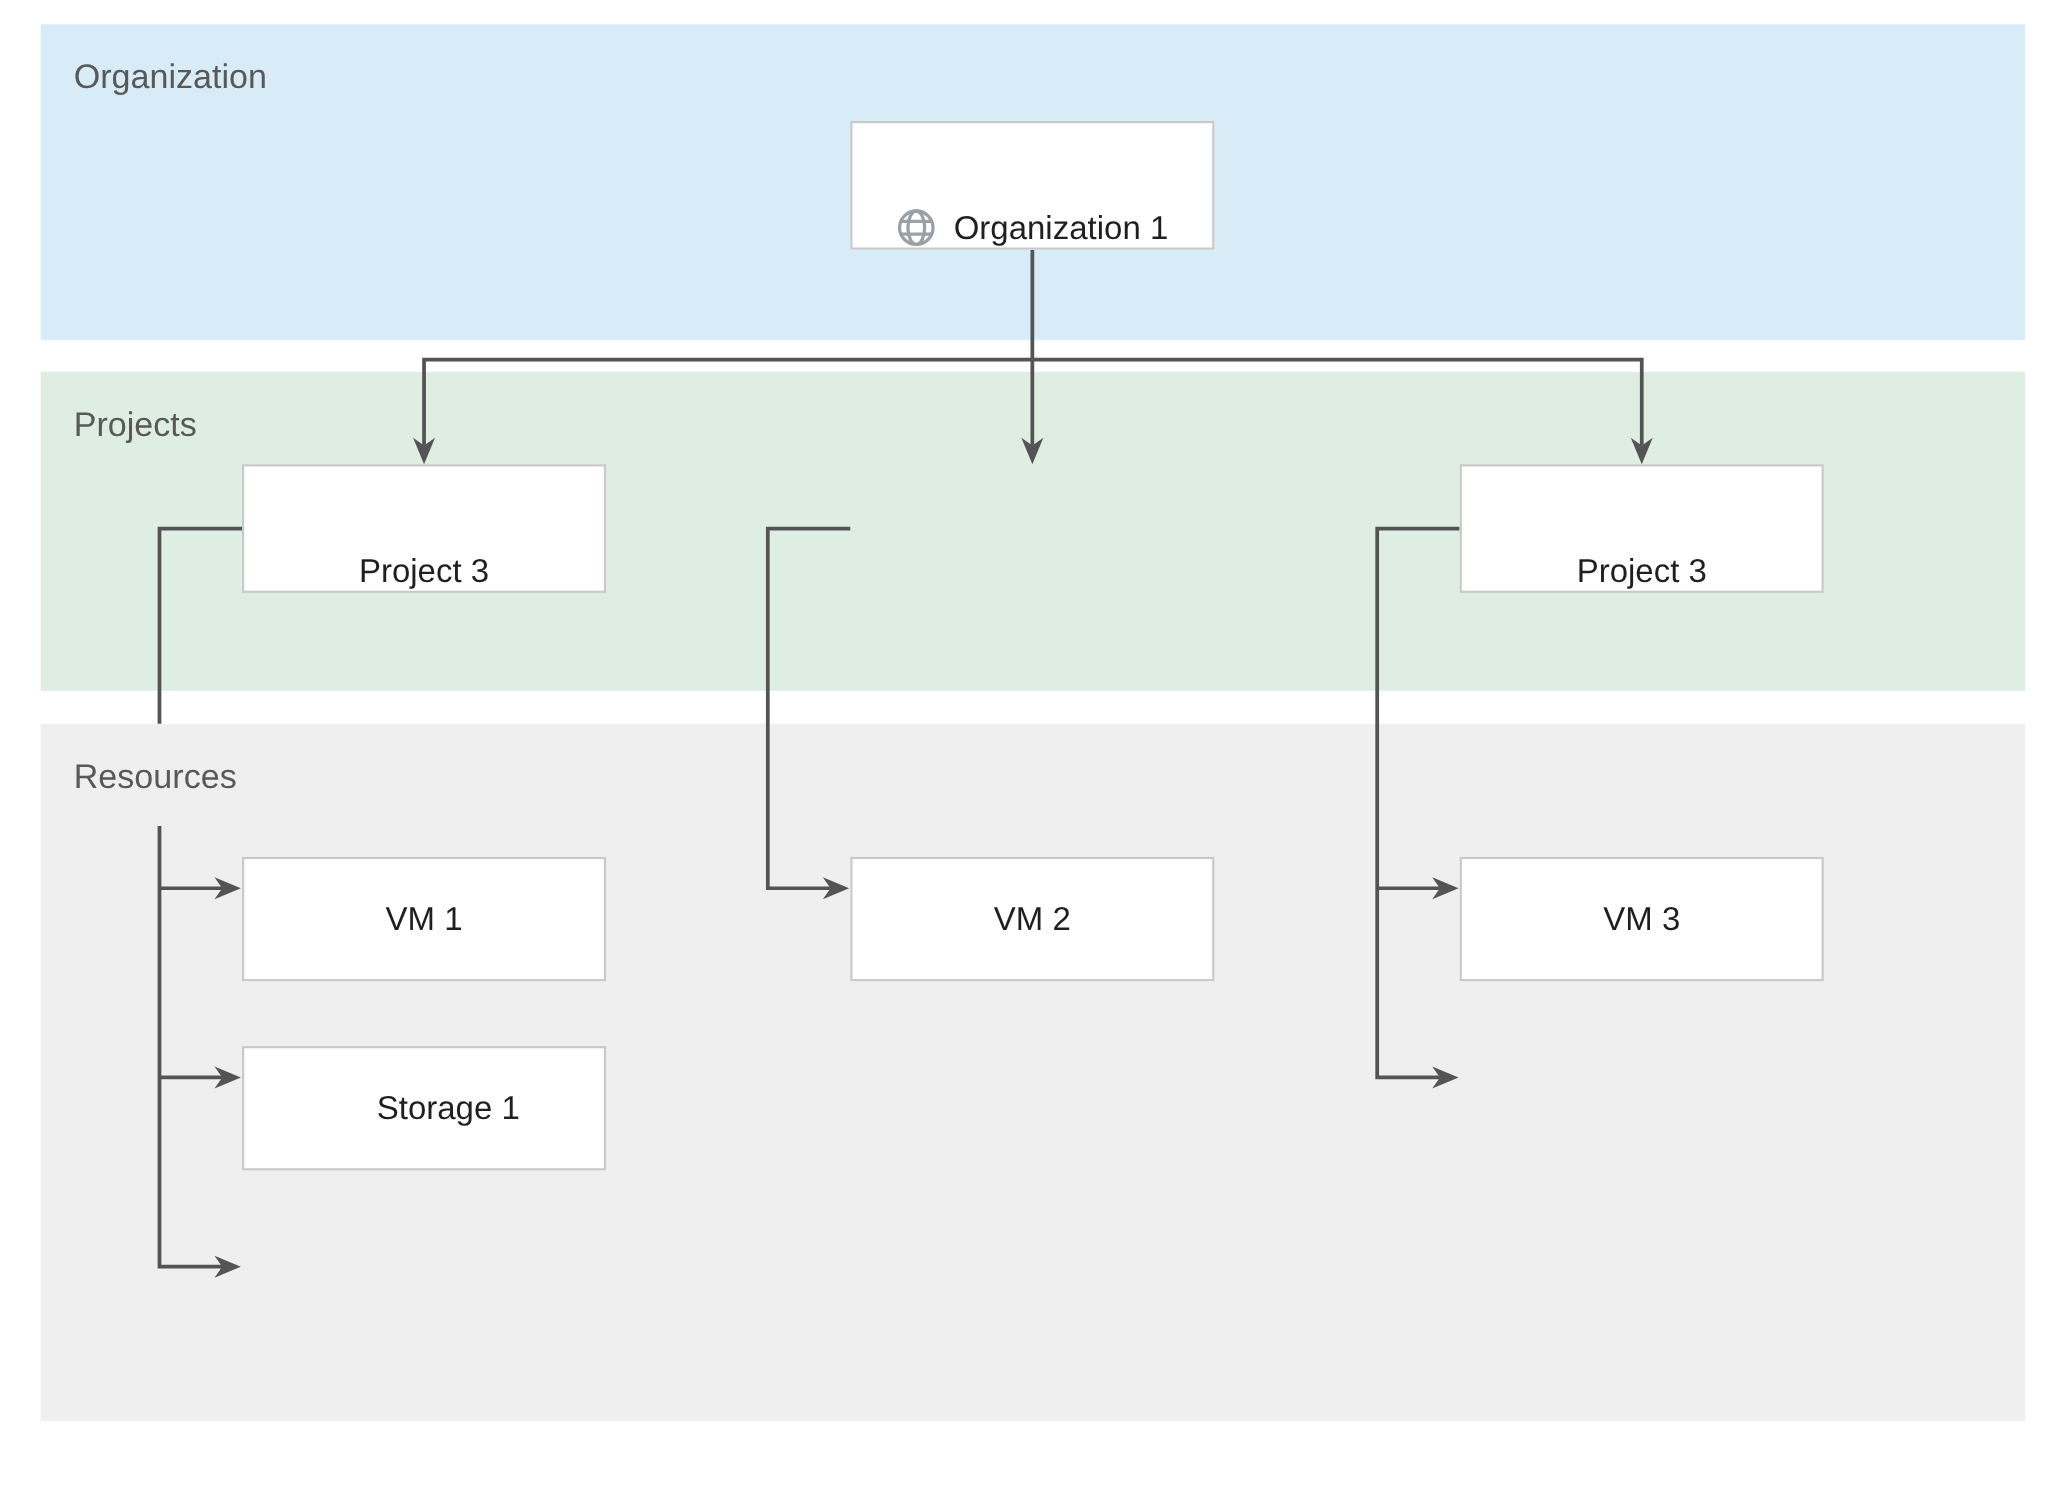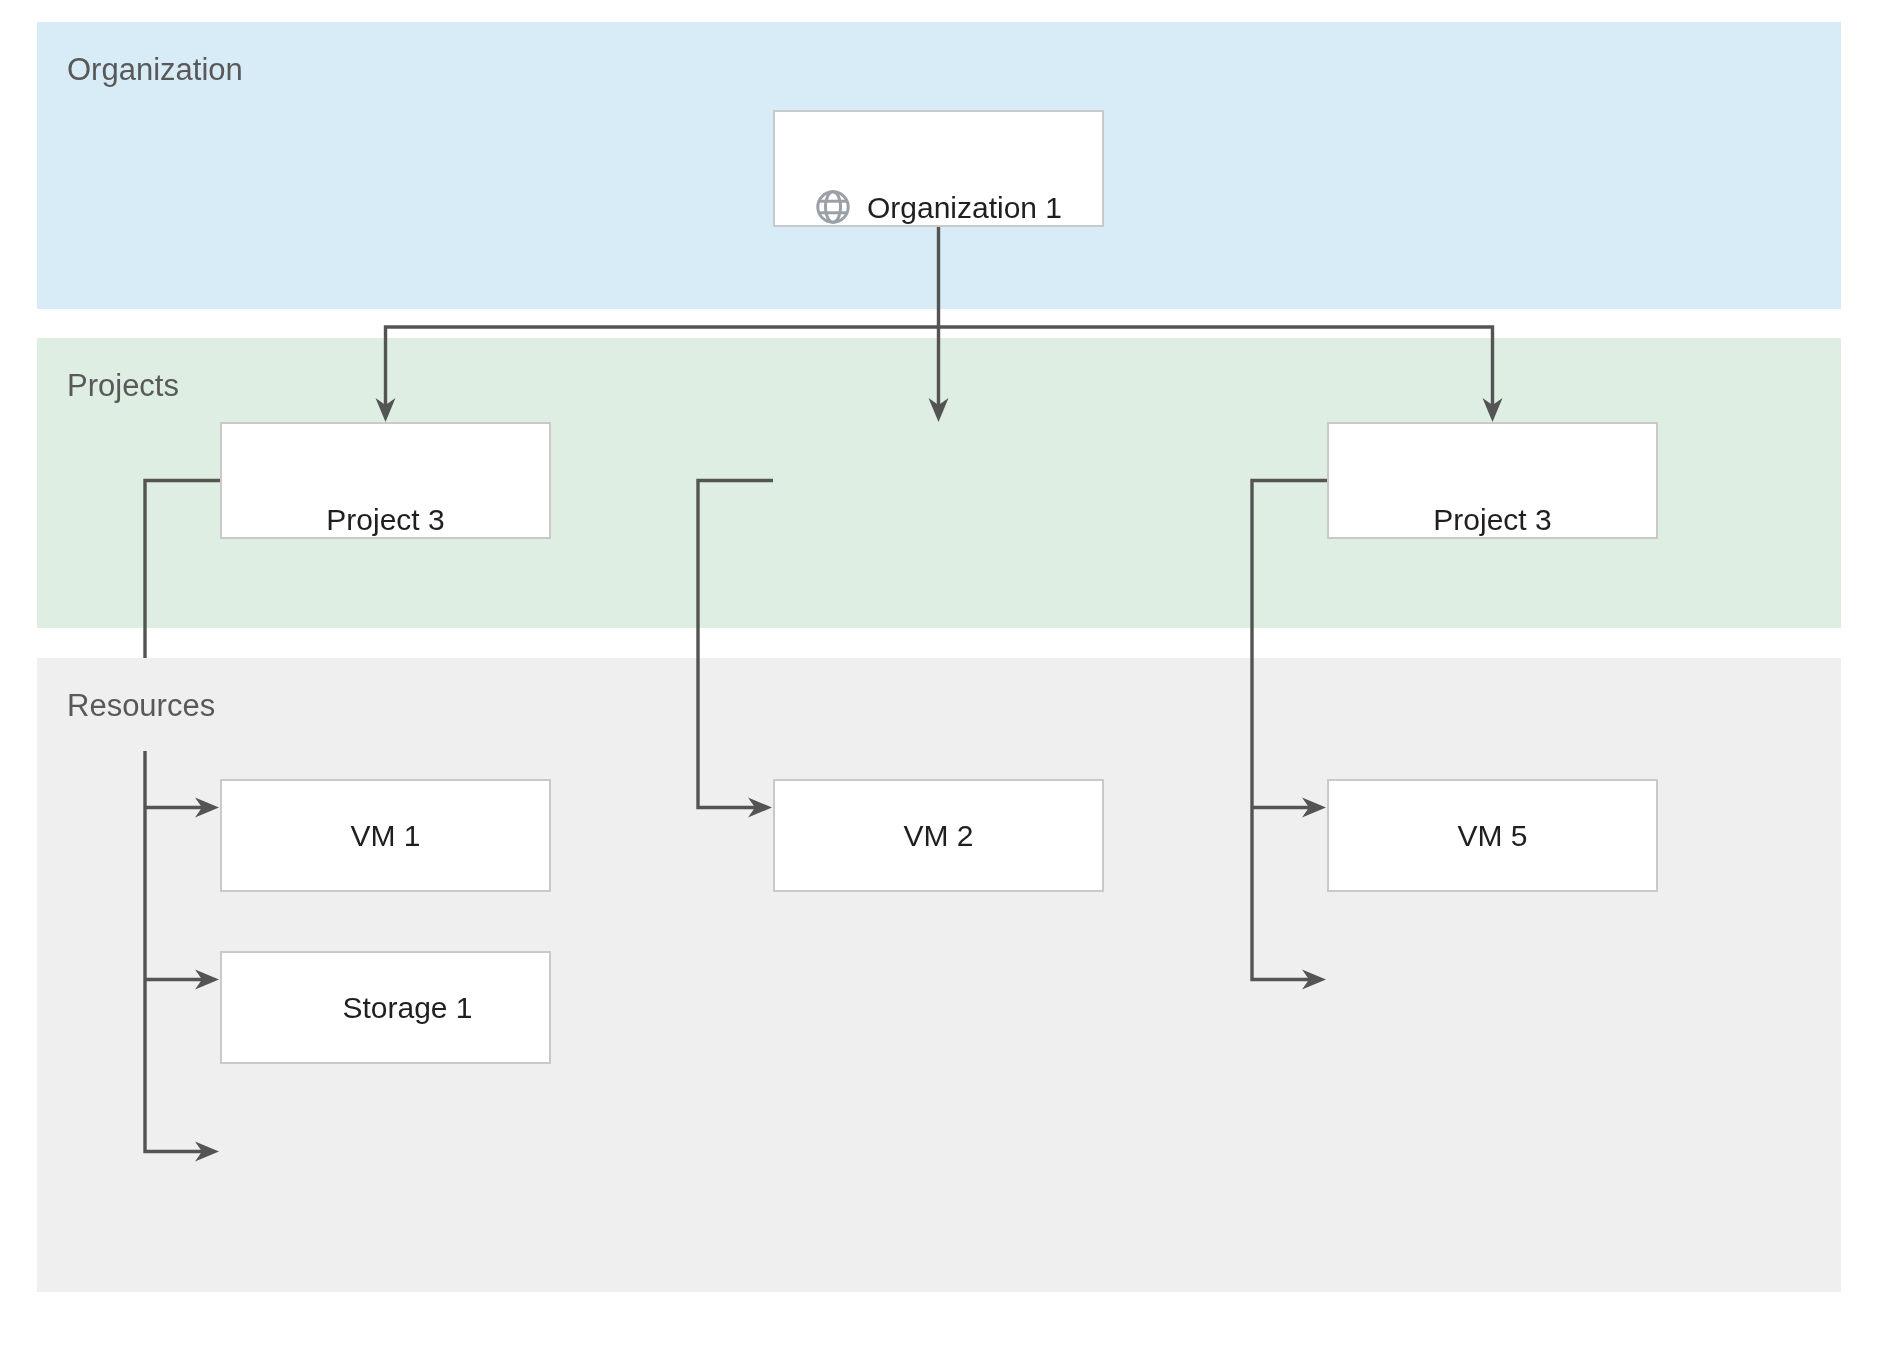--- a/index.html
+++ b/index.html
@@ -139,16 +139,16 @@
   </div>
   <div class="node node-short pos-storage1">
     <span>Storage 1</span>
   </div>
 
   <div class="node node-short pos-vm2">
     <span>VM 2</span>
   </div>
 
   <div class="node node-short pos-vm3">
-    <span>VM 5</span>
+    <span>VM 3</span>
   </div>
 
 </div>
 
 </body></html>

